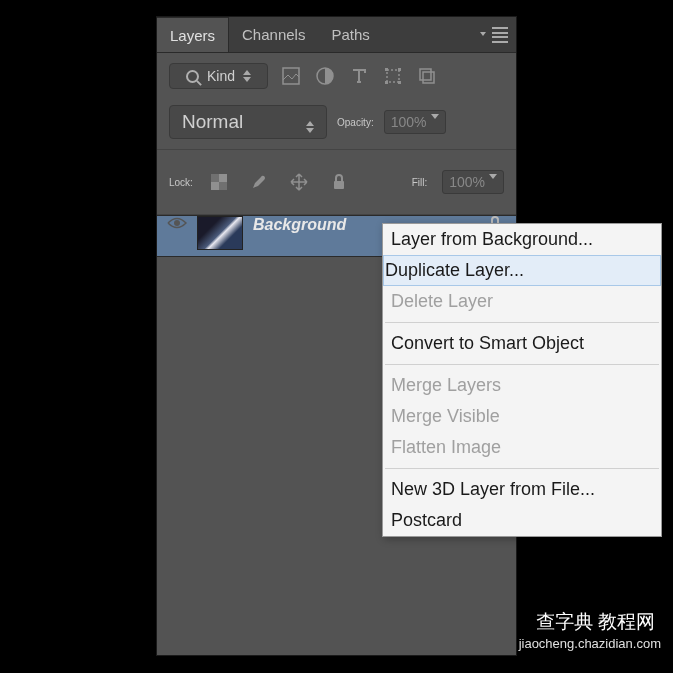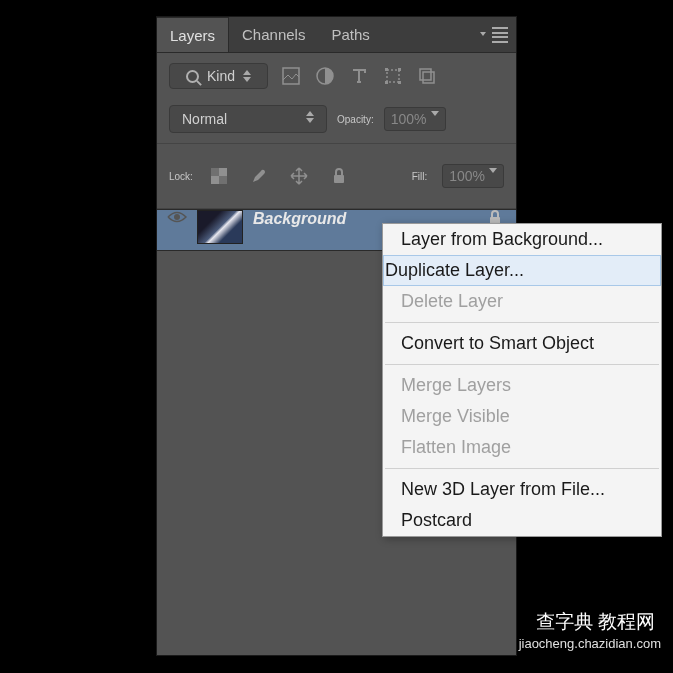--- a/index.html
+++ b/index.html
@@ -120,23 +120,23 @@
       align-items: center;
       gap: 10px;
       padding: 6px 12px 10px;
     }
     .blend-drop {
       background: #484848;
       border: 1px solid #3a3a3a;
       border-radius: 4px;
       padding: 5px 12px;
       color: #d0d0d0;
-      font-size: 14px;
-      display: flex;
-      align-items: flex-start;
+      font-size: 19px;
+      display: flex;
+      align-items: flex-end;
       justify-content: space-between;
       width: 158px;
     }
     .label { color: #c8c8c8; font-size: 10px; }
     .value-drop {
       background: #484848;
       border: 1px solid #3a3a3a;
       border-radius: 3px;
       padding: 3px 6px;
       color: #888;
@@ -188,21 +188,21 @@
     .context-menu {
       position: absolute;
       left: 382px;
       top: 223px;
       width: 280px;
       background: #f4f4f4;
       border: 1px solid #999;
       box-shadow: 2px 2px 8px rgba(0,0,0,0.3);
     }
     .menu-item {
-      padding: 5px 18px;
+      padding: 5px 8px;
       color: #1a1a1a;
       font-size: 18px;
       cursor: pointer;
     }
     .menu-item.highlighted { background: #e3edf8; border: 1px solid #a8c8e8; padding: 4px 1px; }
     .menu-item.disabled { color: #a0a0a0; cursor: default; }
     .separator { height: 1px; background: #d0d0d0; margin: 5px 2px; }
     .watermark {
       position: absolute;
       right: 18px;

